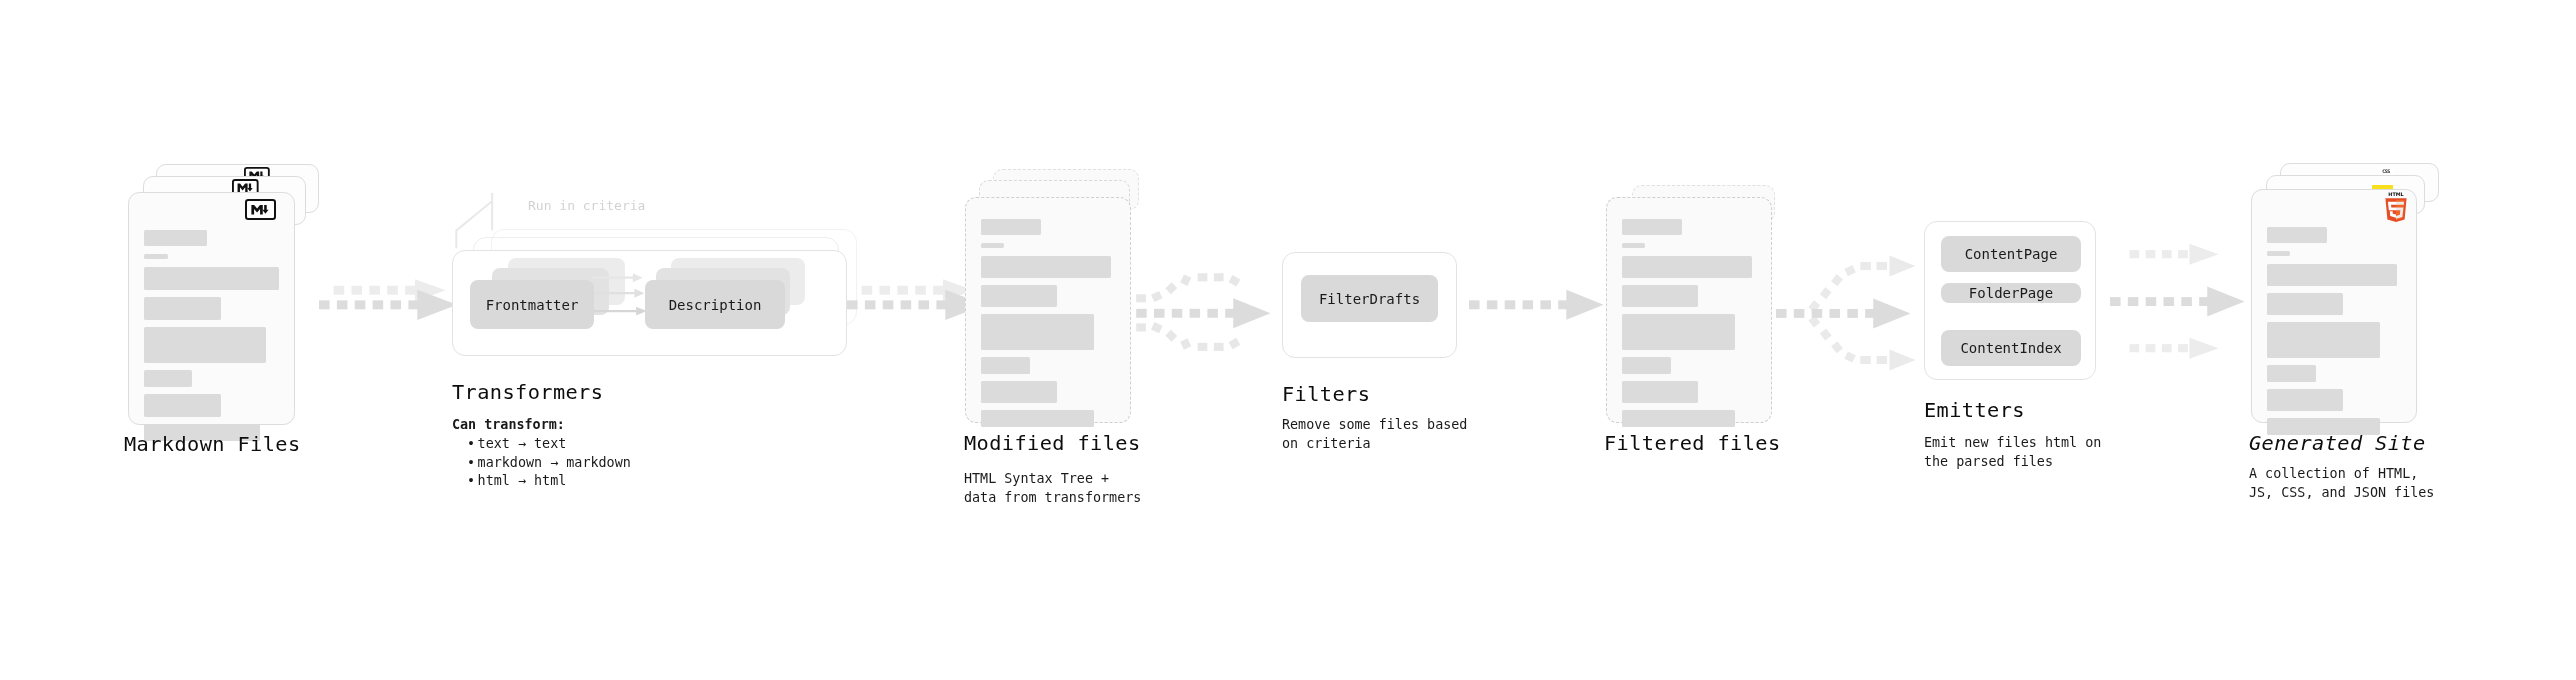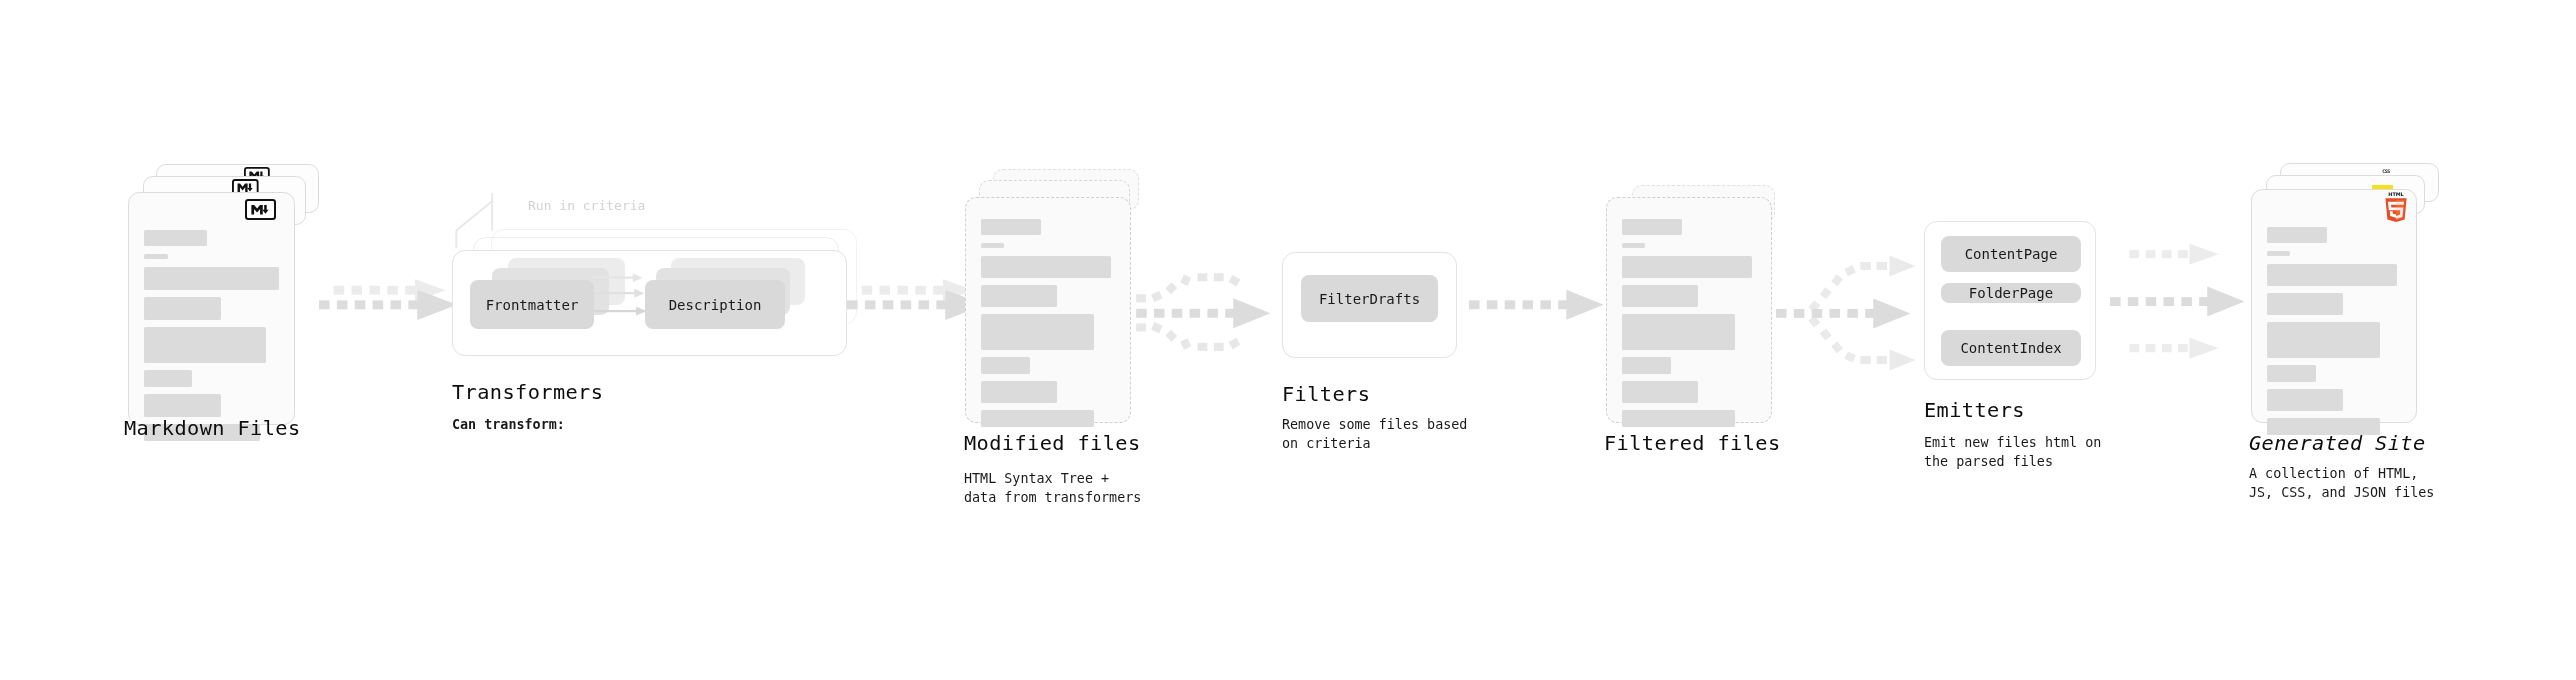--- a/index.html
+++ b/index.html
@@ -182,21 +182,21 @@
         <div class="ln" style="width:86%; height:17px;"></div>
       </div>
     </div>
     <div class="md-badge" style="left:245px; top:199px; width:31px; height:21px;">
       <svg width="20.3" height="11.4" viewBox="0 0 22 13" aria-hidden="true">
         <path d="M1 12V1h3.2l3.3 4.2L10.8 1H14v11h-3.1V5.6L7.5 9.8 4.1 5.6V12z" fill="#111"></path>
         <path d="M15.6 1h2.9v5.6h2.1l-3.55 4.6L13.5 6.6h2.1z" fill="#111"></path>
       </svg>
     </div>
   </div>
-  <div class="title" style="left:124px; top:416px;">Markdown Files</div>
+  <div class="title" style="left:124px; top:432px;">Markdown Files</div>
 
   <svg class="arrowsvg" style="left:309px; top:276px;" width="163" height="65" viewBox="0 0 200 80">
     <g fill="#ececec">
       <rect x="30" y="12" width="13" height="11"></rect>
         <rect x="52" y="12" width="13" height="11"></rect>
       <rect x="74" y="12" width="13" height="11"></rect>
         <rect x="96" y="12" width="13" height="11"></rect>
       <rect x="118" y="12" width="13" height="11"></rect>
       <path d="M130 4 L168 17.5 L130 31 Z"></path>
     </g>
@@ -239,20 +239,27 @@
       <line x1="0" y1="49" x2="56" y2="49"></line>
     </g>
     <path d="M54 43.5 L67 49 L54 54.5 Z" fill="#d6d6d6"></path>
   </svg>
 
   <div class="chip" style="left:470px; top:280px; width:124px; height:49px;">Frontmatter</div>
   <div class="chip" style="left:645px; top:280px; width:140px; height:49px;">Description</div>
 
   <div class="title" style="left:452px; top:380px;">Transformers</div>
   <div class="sub" style="left:452px; top:416px;font-weight:bold;">Can transform:</div>
+  <div class="bullets" style="left:463px; top:435px;">
+    <ul>
+      <li>text → text</li>
+      <li>markdown → markdown</li>
+      <li>html → html</li>
+    </ul>
+  </div>
 
   <svg class="arrowsvg" style="left:837px; top:276px;" width="163" height="65" viewBox="0 0 200 80">
     <g fill="#ececec">
       <rect x="30" y="12" width="13" height="11"></rect>
         <rect x="52" y="12" width="13" height="11"></rect>
       <rect x="74" y="12" width="13" height="11"></rect>
         <rect x="96" y="12" width="13" height="11"></rect>
       <rect x="118" y="12" width="13" height="11"></rect>
       <path d="M130 4 L168 17.5 L130 31 Z"></path>
     </g>

